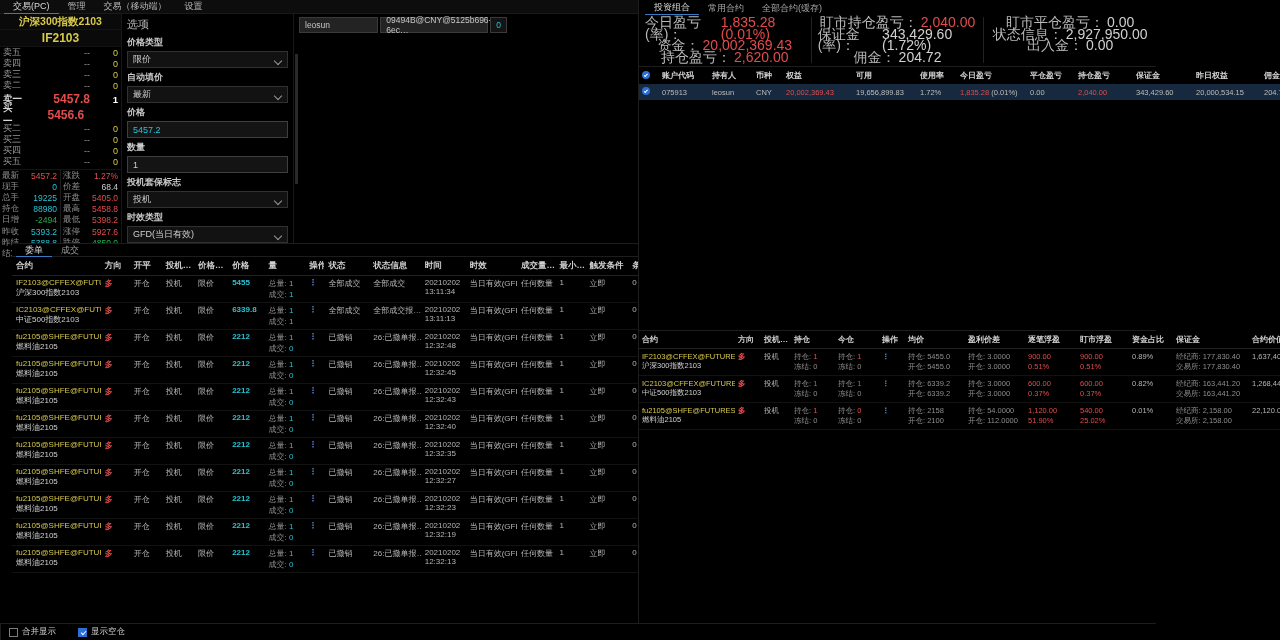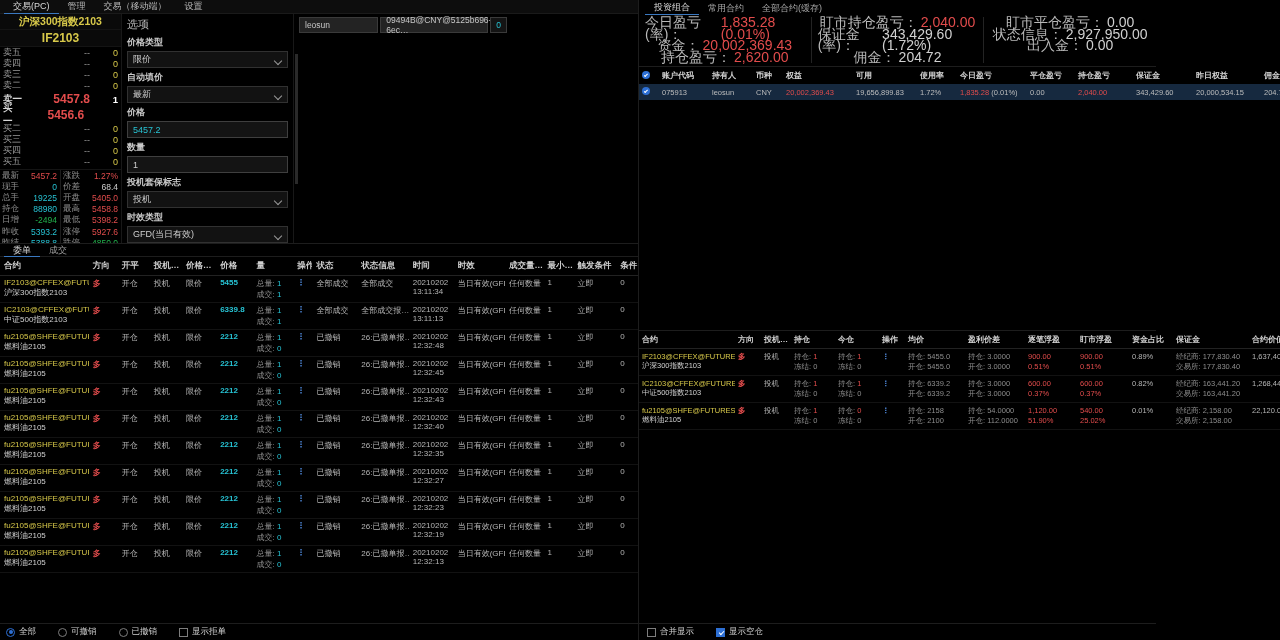--- a/index.html
+++ b/index.html
@@ -95,21 +95,21 @@
                color:#d7d7d7; font-size:9px; display:flex; align-items:center;
                justify-content:center; }
   .btn-spacer { flex:1; }
   .btn-long { width:85px; height:19px; background:#9e3434; color:#fff; font-size:10px;
               font-weight:bold; display:flex; align-items:center; justify-content:center;
               margin-right:3px; }
   .btn-short { width:85px; height:19px; background:#1b7a3c; color:#fff; font-size:10px;
                font-weight:bold; display:flex; align-items:center; justify-content:center; }
 
   
-  .orders-wrap { position:absolute; left:0; top:243px; width:640px; bottom:17px;
+  .orders-wrap { position:absolute; left:12px; top:243px; width:640px; bottom:17px;
                  background:#000; border-top:1px solid #1d1d1d; }
   .tabs { display:flex; height:13px; align-items:center; padding-left:4px;
           border-bottom:1px solid #1d1d1d; }
   .tabs .tb { font-size:9px; color:#9f9f9f; padding:0 9px; line-height:12px; }
   .tabs .tb.active { color:#d9d9d9; border-bottom:1px solid #3a78c0; }
 
   table.grid { width:100%; border-collapse:collapse; table-layout:fixed; }
   table.grid th {
     font-size:8.5px; color:#cfcfcf; font-weight:bold; text-align:left;
     padding:3px 2px 3px 4px; border-bottom:1px solid #222; white-space:nowrap; overflow:hidden;
@@ -1002,38 +1002,20 @@
                 <div class="l2 kv">交易所: 2,158.00</div>
               </td>
               <td>22,120.00</td>
             </tr>
           </tbody>
       </table>
     </div>
   </div>
 
   <div class="statusbar">
-    <div class="sb-left">
-      <div class="opt">
-          <span class="radio on"></span>
-          <span>全部</span>
-        </div>
-      <div class="opt">
-          <span class="radio"></span>
-          <span>可撤销</span>
-        </div>
-      <div class="opt">
-          <span class="radio"></span>
-          <span>已撤销</span>
-        </div>
-      <div class="opt">
-          <span class="cbox"></span>
-          <span>显示拒单</span>
-        </div>
-    </div>
     <div class="sb-right">
       <div class="opt">
           <span class="cbox"></span>
           <span>合并显示</span>
         </div>
       <div class="opt">
           <span class="cbox on"></span>
           <span>显示空仓</span>
         </div>
     </div>

